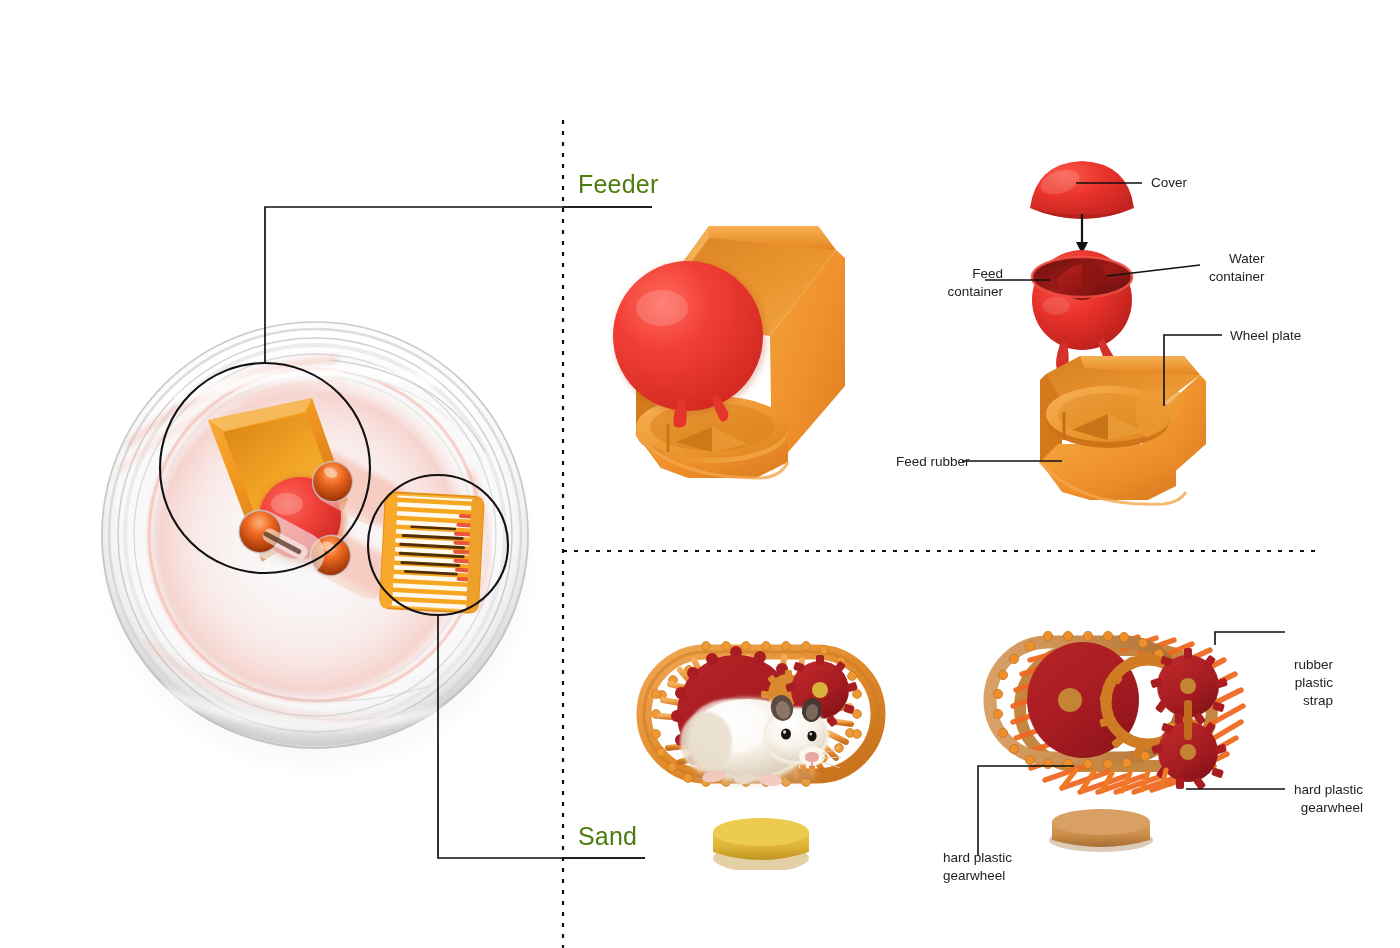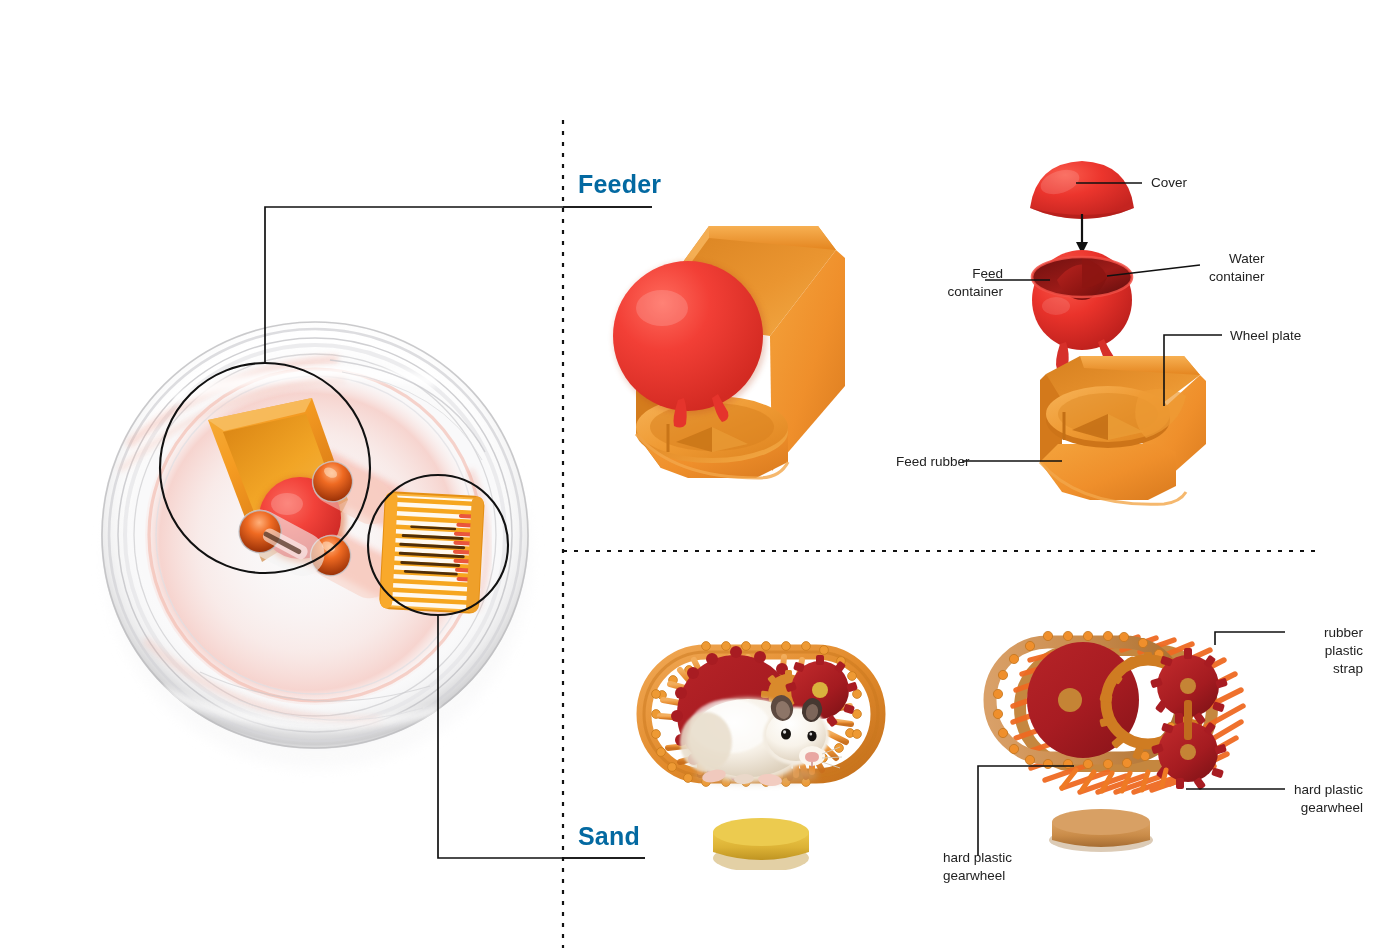--- a/index.html
+++ b/index.html
@@ -10,23 +10,23 @@
     color:#1a1a1a;
     position:relative;
     overflow:hidden;
   }
   #stage { position:absolute; inset:0; width:1400px; height:948px; }
   svg.layer { position:absolute; left:0; top:0; width:1400px; height:948px; overflow:visible; }
 
   .sec-title {
     position:absolute;
     font-size:25px;
-    font-weight:700;
+    font-weight:400;
     letter-spacing:.2px;
-    color:#0369a1;
+    color:#4d7c0f;
     white-space:nowrap;
   }
   .callout {
     position:absolute;
     font-size:13.5px;
     line-height:1.32;
     color:#222222;
     white-space:pre-line;
   }
   .callout.right { text-align:right; }
@@ -750,21 +750,21 @@
   <div class="callout right" style="left:1209px; top:250px;">Water
 container</div>
 
   <div class="callout leftal" style="left:935px; top:265px; width:68px; text-align:right;">Feed
 container</div>
 
   <div class="callout right" style="left:1230px; top:327px;">Wheel plate</div>
 
   <div class="callout" style="left:896px; top:453px;">Feed rubber</div>
 
-  <div class="callout right" style="left:1294px; top:624px;margin-left:30px;">rubber
+  <div class="callout right" style="left:1294px; top:656px;">rubber
 plastic
 strap</div>
 
   <div class="callout right" style="left:1294px; top:781px;">hard plastic
 gearwheel</div>
 
   <div class="callout" style="left:943px; top:849px;">hard plastic
 gearwheel</div>
 
 </div>

